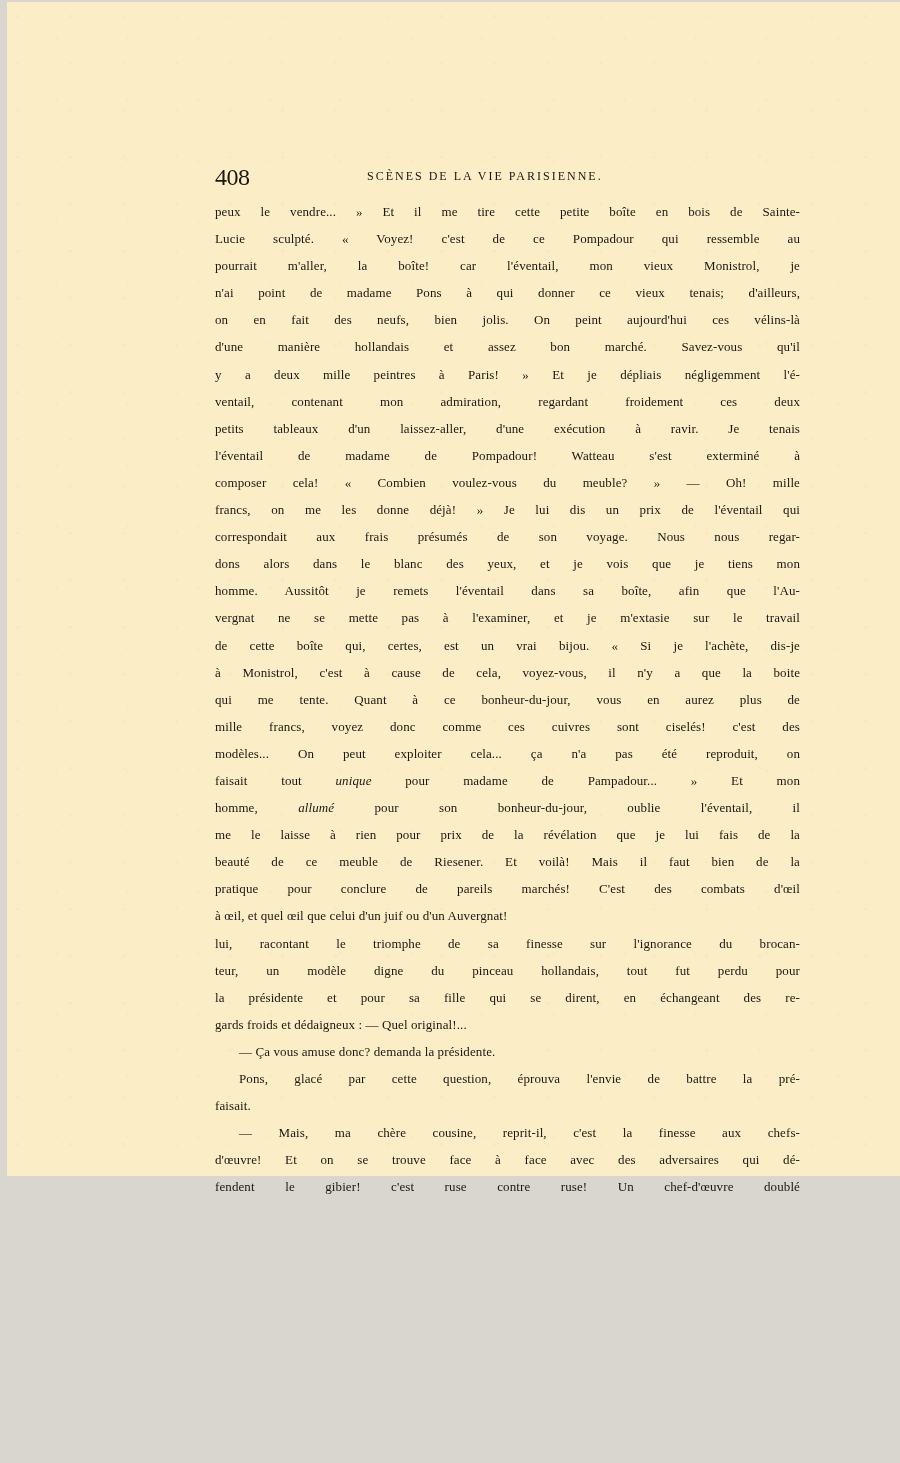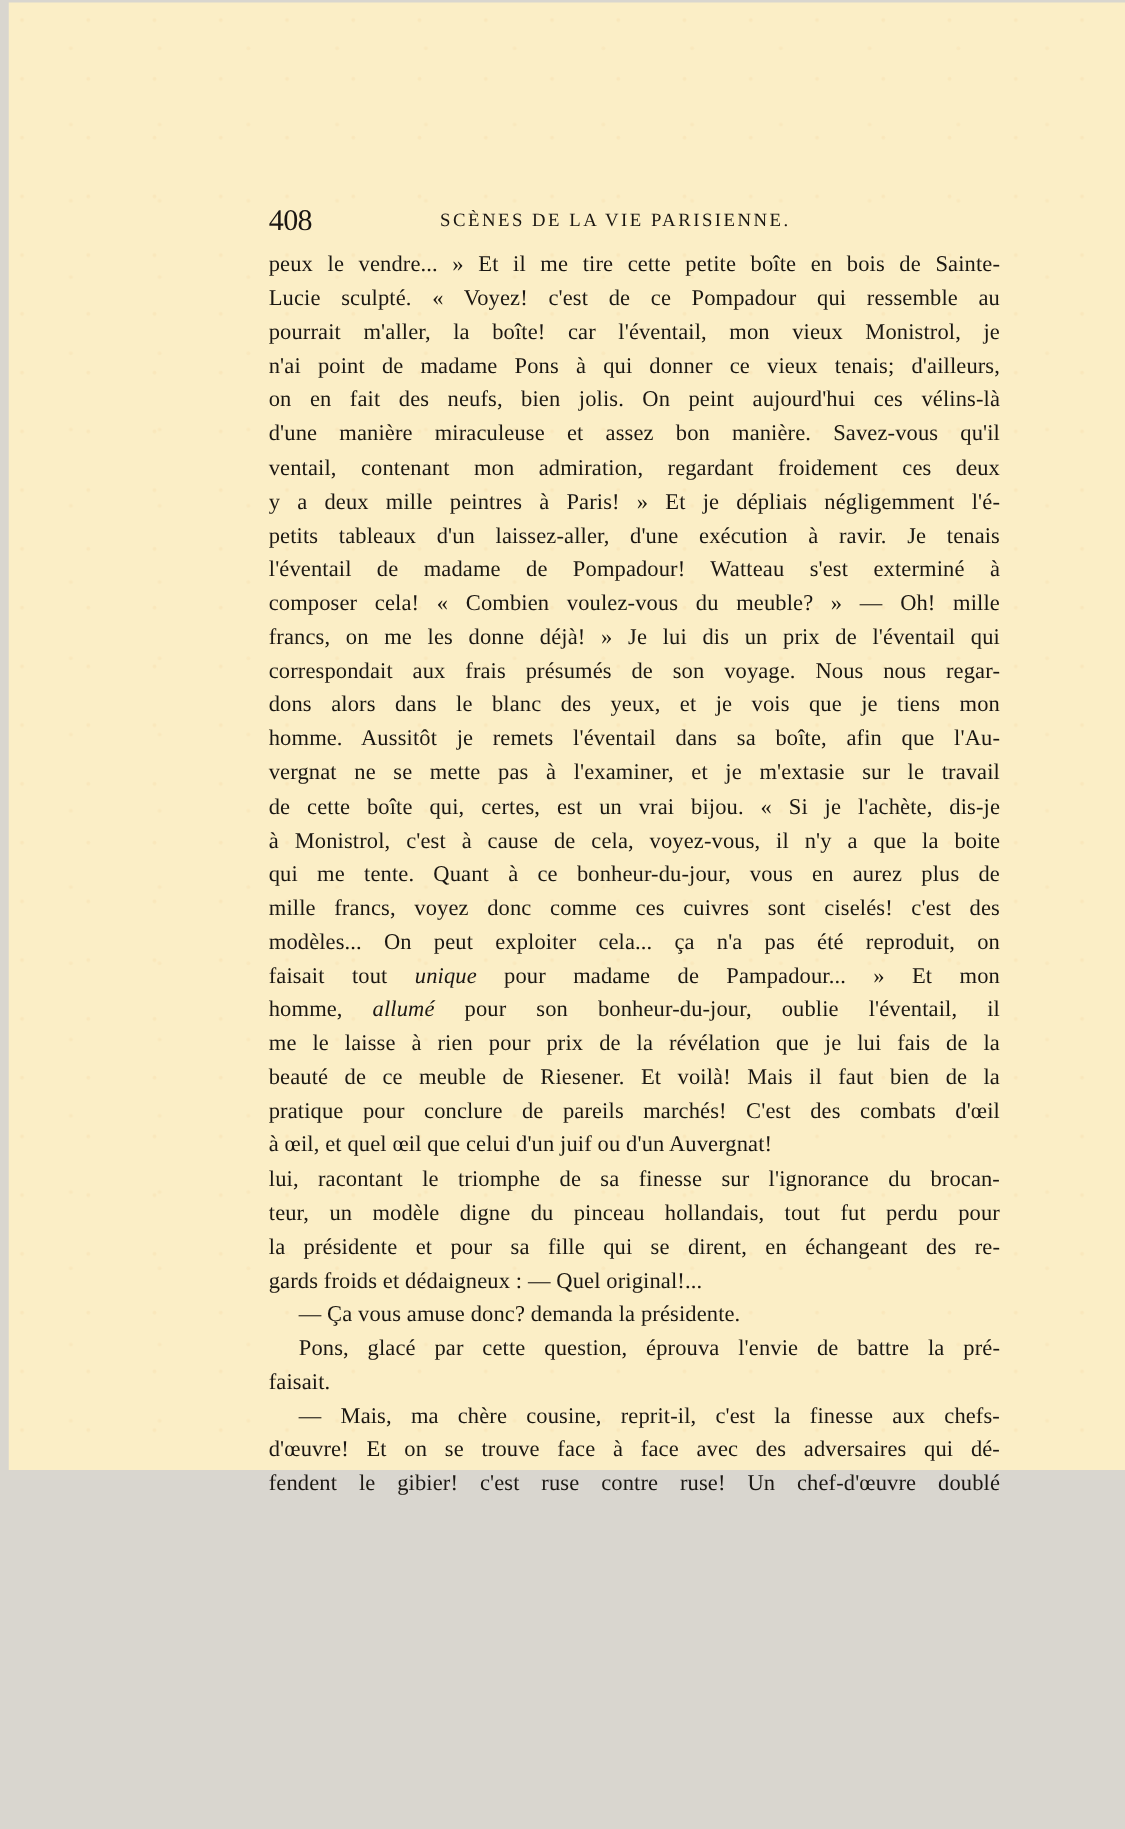--- a/index.html
+++ b/index.html
@@ -37,29 +37,29 @@
     }
     .page-number {
       position: absolute;
       left: 0;
       top: 2px;
       font-size: 24px;
       letter-spacing: -0.5px;
     }
     .running-title {
       position: absolute;
-      left: 137px;
+      left: 152px;
       top: 7px;
-      font-size: 15px;
+      font-size: 12px;
       letter-spacing: 2px;
     }
     .line {
       height: 27.1px;
       line-height: 27.1px;
-      font-size: 18px;
+      font-size: 13px;
       white-space: nowrap;
       text-align: justify;
       text-align-last: justify;
       letter-spacing: 0.1px;
     }
     .line.last { text-align-last: left; }
     .line.indent { padding-left: 24px; }
     .line i { font-style: italic; }
   </style>
 </head>
@@ -70,23 +70,23 @@
     <div class="running-head">
       <span class="page-number">408</span>
       <span class="running-title">SCÈNES DE LA VIE PARISIENNE.</span>
     </div>
     <div id="body-lines">
         <div class="line">peux le vendre... » Et il me tire cette petite boîte en bois de Sainte-</div>
         <div class="line">Lucie sculpté. « Voyez! c'est de ce Pompadour qui ressemble au</div>
         <div class="line">pourrait m'aller, la boîte! car l'éventail, mon vieux Monistrol, je</div>
         <div class="line">n'ai point de madame Pons à qui donner ce vieux tenais; d'ailleurs,</div>
         <div class="line">on en fait des neufs, bien jolis. On peint aujourd'hui ces vélins-là</div>
-        <div class="line">d'une manière miraculeuse et assez bon manière. Savez-vous qu'il</div>
+        <div class="line">d'une manière hollandais et assez bon marché. Savez-vous qu'il</div>
+        <div class="line">y a deux mille peintres à Paris! » Et je dépliais négligemment l'é-</div>
         <div class="line">ventail, contenant mon admiration, regardant froidement ces deux</div>
-        <div class="line">y a deux mille peintres à Paris! » Et je dépliais négligemment l'é-</div>
         <div class="line">petits tableaux d'un laissez-aller, d'une exécution à ravir. Je tenais</div>
         <div class="line">l'éventail de madame de Pompadour! Watteau s'est exterminé à</div>
         <div class="line">composer cela! « Combien voulez-vous du meuble? » — Oh! mille</div>
         <div class="line">francs, on me les donne déjà! » Je lui dis un prix de l'éventail qui</div>
         <div class="line">correspondait aux frais présumés de son voyage. Nous nous regar-</div>
         <div class="line">dons alors dans le blanc des yeux, et je vois que je tiens mon</div>
         <div class="line">homme. Aussitôt je remets l'éventail dans sa boîte, afin que l'Au-</div>
         <div class="line">vergnat ne se mette pas à l'examiner, et je m'extasie sur le travail</div>
         <div class="line">de cette boîte qui, certes, est un vrai bijou. « Si je l'achète, dis-je</div>
         <div class="line">à Monistrol, c'est à cause de cela, voyez-vous, il n'y a que la boite</div>

